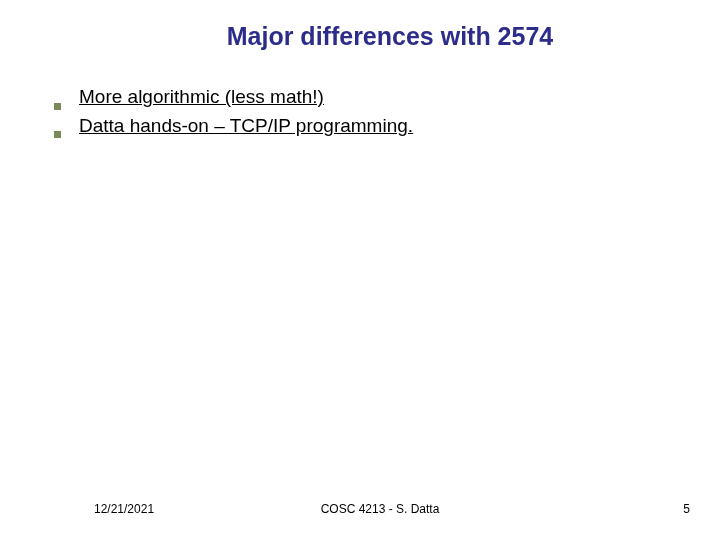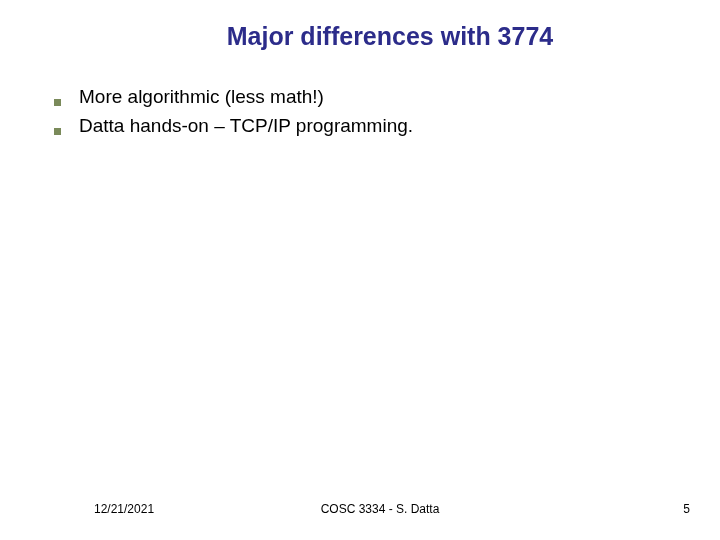--- a/index.html
+++ b/index.html
@@ -28,22 +28,23 @@
       padding-left: 60px;
     }
     .content {
       position: absolute;
       top: 85px;
       left: 54px;
       right: 40px;
     }
     .bullet-item {
       display: flex;
-      align-items: center;
+      align-items: flex-end;
       margin-bottom: 4px;
+      text-decoration: underline;
     }
     .bullet-icon {
       width: 7px;
       height: 7px;
       background: #7a8a5a;
       margin-top: 10px;
       margin-right: 18px;
       flex-shrink: 0;
     }
     .bullet-text {
@@ -79,32 +80,32 @@
       position: absolute;
       right: 30px;
       bottom: 0;
     }
   </style>
 </head>
 <body>
 
 <div class="slide">
 
-  <h1 class="title">Major differences with 3774</h1>
+  <h1 class="title">Major differences with 2574</h1>
 
   <div class="content">
     <div class="bullet-item">
       <span class="bullet-icon"></span>
       <span class="bullet-text">More algorithmic (less math!)</span>
     </div>
     <div class="bullet-item">
       <span class="bullet-icon"></span>
       <span class="bullet-text">Datta hands-on – TCP/IP programming.</span>
     </div>
   </div>
 
   <div class="footer">
     <span class="footer-date">12/21/2021</span>
-    <span class="footer-center">COSC 3334 - S. Datta</span>
+    <span class="footer-center">COSC 4213 - S. Datta</span>
     <span class="footer-page">5</span>
   </div>
 
 </div>
 
 </body></html>

